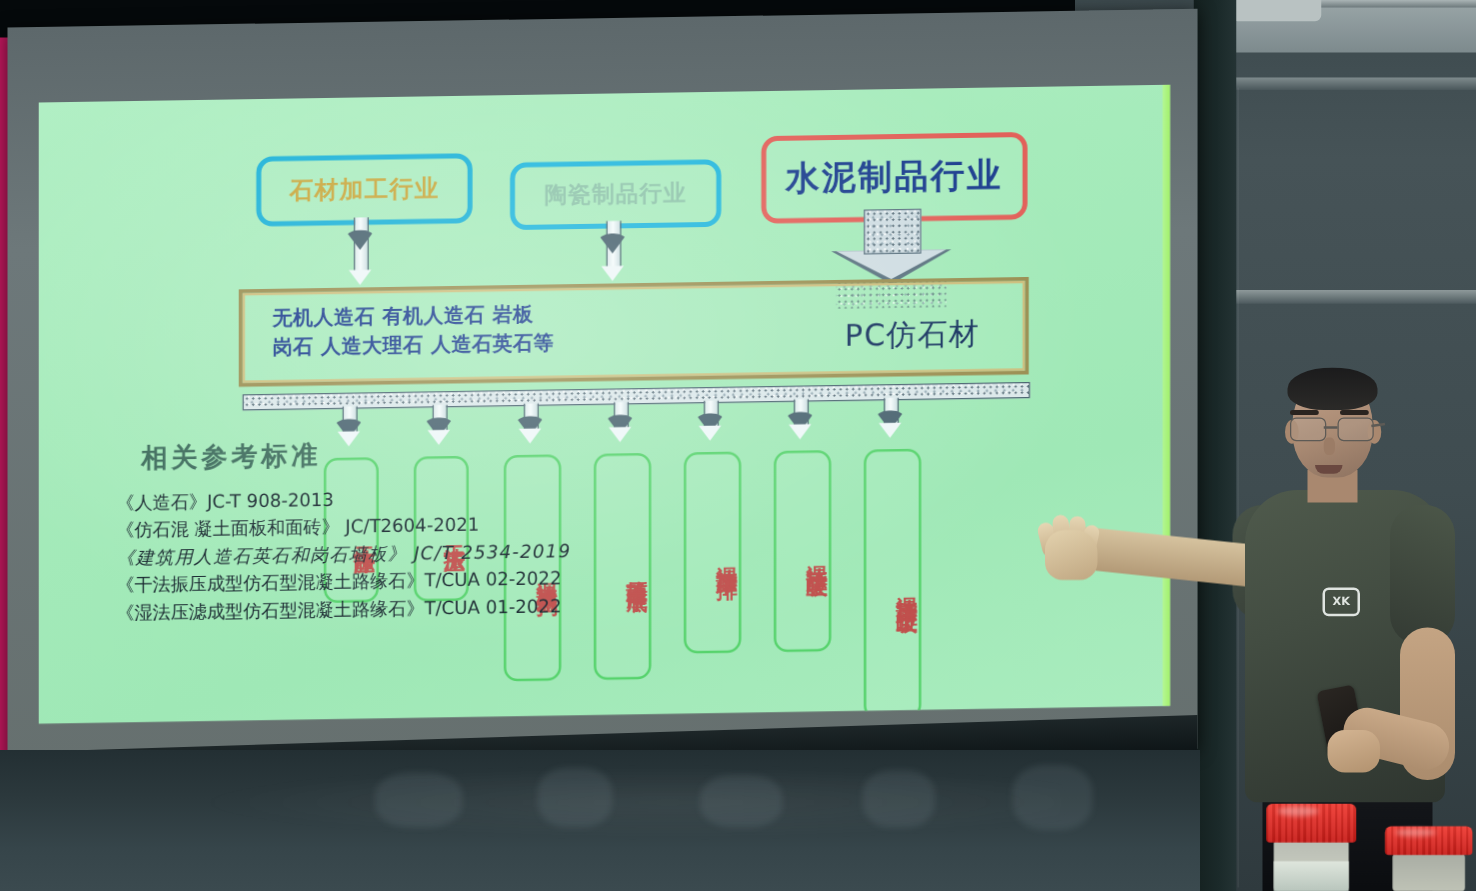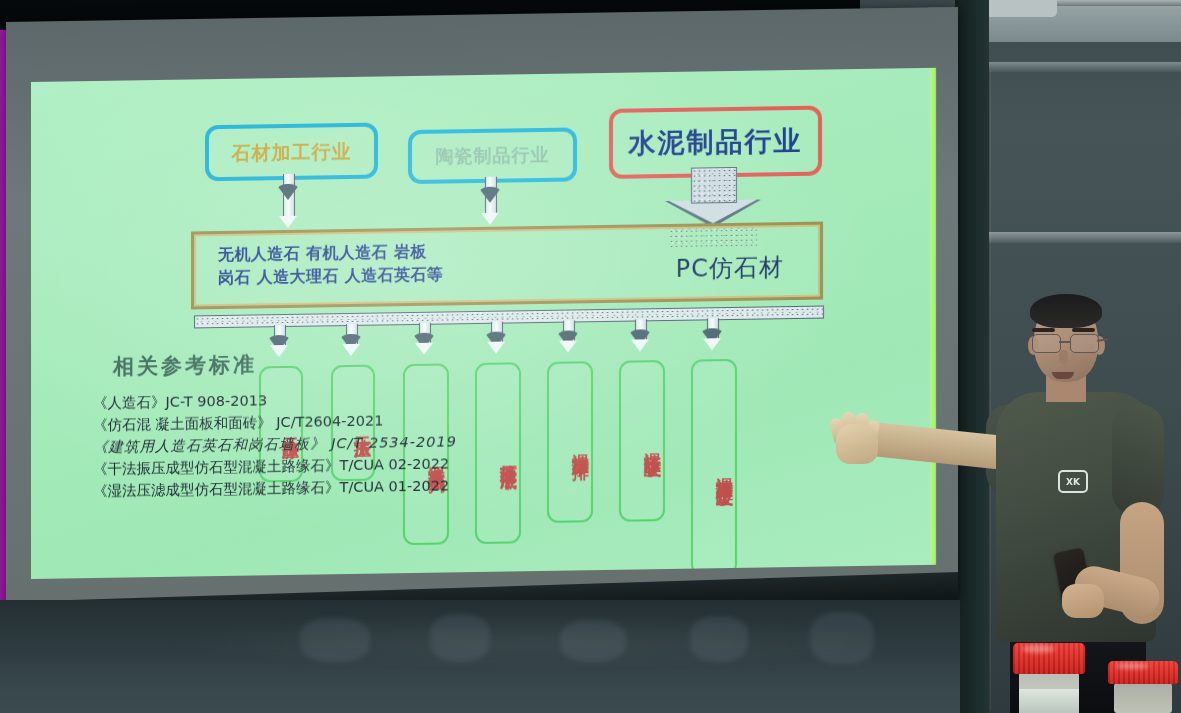--- a/index.html
+++ b/index.html
@@ -1,19 +1,19 @@
 <!DOCTYPE html>
 <html><head>
 <meta charset="utf-8">
 <style>
   html,body{margin:0;padding:0;background:#000;}
   body{width:1181px;height:713px;overflow:hidden;font-family:"DejaVu Sans","Liberation Sans",sans-serif;}
 
   
-  #scene{position:relative;width:1181px;height:713px;overflow:hidden;background:#a21caf;}
+  #scene{position:relative;width:1181px;height:713px;overflow:hidden;background:#be185d;}
 
   
   .wall{position:absolute;left:860px;top:0;width:321px;height:713px;
         background:linear-gradient(180deg,#3d4a4e 0%,#465357 18%,#3f4c50 55%,#2f3a3e 100%);}
   .wall-ceiling{position:absolute;left:960px;top:0;width:221px;height:42px;
         background:linear-gradient(180deg,#9aa6a8,#7d8a8d);}
   .wall-proj{position:absolute;left:985px;top:0;width:72px;height:17px;background:#b9c2c2;border-radius:0 0 5px 5px;}
   .wall-trim{position:absolute;left:960px;top:0;width:221px;height:6px;
         background:linear-gradient(180deg,#aab4b5,#6d797c);}
   .trim1{position:absolute;left:960px;top:62px;width:221px;height:10px;

